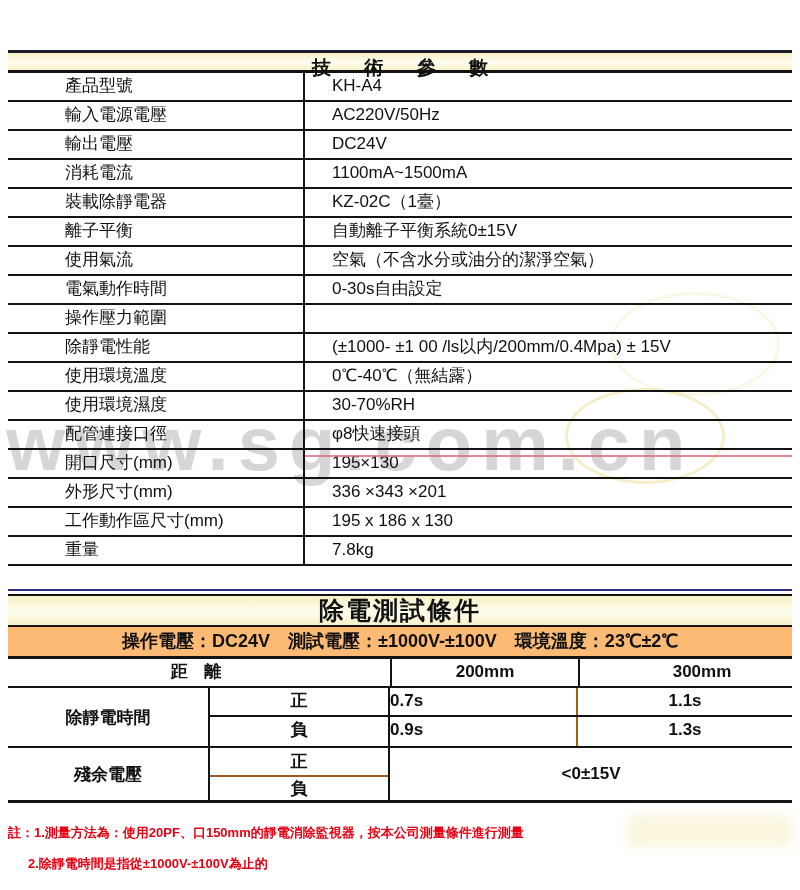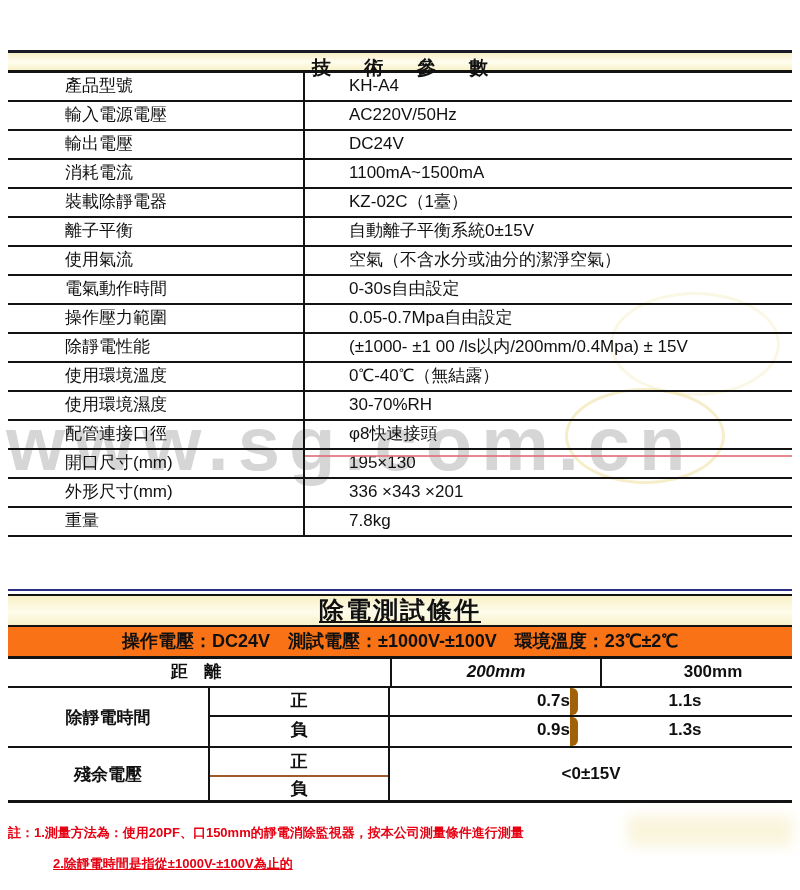--- a/index.html
+++ b/index.html
@@ -42,64 +42,63 @@
     border-top:3px solid #1b1b28; border-bottom:3px solid #131313;
     height:23px; line-height:30px; text-align:center;
     font-size:19px; font-weight:bold; letter-spacing:14px; text-indent:14px;
     background:linear-gradient(180deg,#f7efc4 0%,#fffdf0 52%,#f8f1c8 100%);
     color:#111;
   }
   .t1 .row { display:flex; height:29px; border-bottom:2px solid #131313;
              font-weight:normal; font-size:17px; color:#101010; }
   .t1 .cl { width:297px; border-right:2px solid #131313;
             padding-left:57px; line-height:26px; white-space:nowrap; }
-  .t1 .cv { flex:1; padding-left:44px; line-height:26px; white-space:nowrap; }
+  .t1 .cv { flex:1; padding-left:27px; line-height:26px; white-space:nowrap; }
 
   
   .t2 { position:absolute; left:8px; top:589px; width:784px; z-index:1; }
   .t2-navy { height:2px; background:#2a3187; margin-bottom:3px; }
   .t2-title {
     border-top:2px solid #131313; border-bottom:2px solid #131313;
     height:33px; line-height:28px; text-align:center;
     font-size:25px; font-weight:bold; letter-spacing:2px;
     background:linear-gradient(180deg,#f8f0c6 0%,#fefcec 55%,#f8f1c9 100%);
     color:#111;
-    text-decoration:underline;
   }
   .t2-sub {
     height:32px; line-height:28px; border-bottom:3px solid #131313;
-    background:#f97316; text-align:center; font-weight:bold; font-size:18px;
+    background:#fdba74; text-align:center; font-weight:bold; font-size:18px;
     color:#101010; white-space:nowrap;
   }
   .grid { font-weight:bold; font-size:17px; color:#101010; }
   .ra { display:flex; height:29px; border-bottom:2px solid #131313; }
   .a12 { width:384px; border-right:2px solid #131313; text-align:center;
          line-height:26px; letter-spacing:6px; }
-  .a3 { width:210px; border-right:2px solid #131313; text-align:center; line-height:26px;font-style:italic; }
+  .a3 { width:188px; border-right:2px solid #131313; text-align:center; line-height:26px; }
   .a4 { flex:1; text-align:center; line-height:26px;padding-left:32px; }
   .secB { display:flex; border-bottom:2px solid #131313; }
   .gname { width:202px; border-right:2px solid #131313;
            display:flex; align-items:center; justify-content:center; }
   .gright { flex:1; }
   .brow { display:flex; height:29px; }
   .brow.first { border-bottom:2px solid #131313; }
   .sgn { width:180px; border-right:2px solid #131313; text-align:center; line-height:26px; }
-  .v3 { width:188px; border-right:8px solid #a16207; text-align:right; line-height:26px;border-radius:6px; }
+  .v3 { width:188px; border-right:2px solid #a16207; text-align:left; line-height:26px; }
   .v4 { flex:1; text-align:center; line-height:26px; }
   .secC { display:flex; border-bottom:3px solid #131313; }
   .signcol { width:180px; border-right:2px solid #131313; display:flex; flex-direction:column; }
   .sc1 { height:29px; border-bottom:2px solid #a05a28; text-align:center; line-height:27px; }
   .sc2 { flex:1; display:flex; align-items:center; justify-content:center; }
   .mergedv { flex:1; display:flex; align-items:center; justify-content:center; }
 
   
   .notes { position:absolute; left:8px; top:817px; width:784px; z-index:1;
            color:#e60012; font-weight:bold; font-size:13px; line-height:31px;
            white-space:nowrap; }
-  .note2 { margin-left:45px;text-decoration:underline; }
+  .note2 { margin-left:20px; }
 </style>
 </head>
 <body>
 
 <div class="stage">
 
   <div class="wm">www.sg.com.cn</div>
   <div class="ring1"></div>
   <div class="ring2"></div>
   <div class="glow-note"></div>
@@ -135,21 +134,20 @@
     <div class="row">
       <div class="cl">使用氣流</div>
       <div class="cv">空氣（不含水分或油分的潔淨空氣）</div>
     </div>
     <div class="row">
       <div class="cl">電氣動作時間</div>
       <div class="cv">0-30s自由設定</div>
     </div>
     <div class="row">
       <div class="cl">操作壓力範圍</div>
-      <div class="cv">0.05-0.7Mpa自由設定</div>
     </div>
     <div class="row">
       <div class="cl">除靜電性能</div>
       <div class="cv">(±1000- ±1 00 /ls以内/200mm/0.4Mpa) ± 15V</div>
     </div>
     <div class="row">
       <div class="cl">使用環境溫度</div>
       <div class="cv">0℃-40℃（無結露）</div>
     </div>
     <div class="row">
@@ -160,20 +158,24 @@
       <div class="cl">配管連接口徑</div>
       <div class="cv">φ8快速接頭</div>
     </div>
     <div class="row">
       <div class="cl">開口尺寸(mm)</div>
       <div class="cv">195×130</div>
     </div>
     <div class="row">
       <div class="cl">外形尺寸(mm)</div>
       <div class="cv">336 ×343 ×201</div>
+    </div>
+    <div class="row">
+      <div class="cl">工作動作區尺寸(mm)</div>
+      <div class="cv">195 x 186 x 130</div>
     </div>
     <div class="row">
       <div class="cl">重量</div>
       <div class="cv">7.8kg</div>
     </div>
   </div>
 
   <div class="t2">
     <div class="t2-navy"></div>
     <div class="t2-title">除電測試條件</div>

